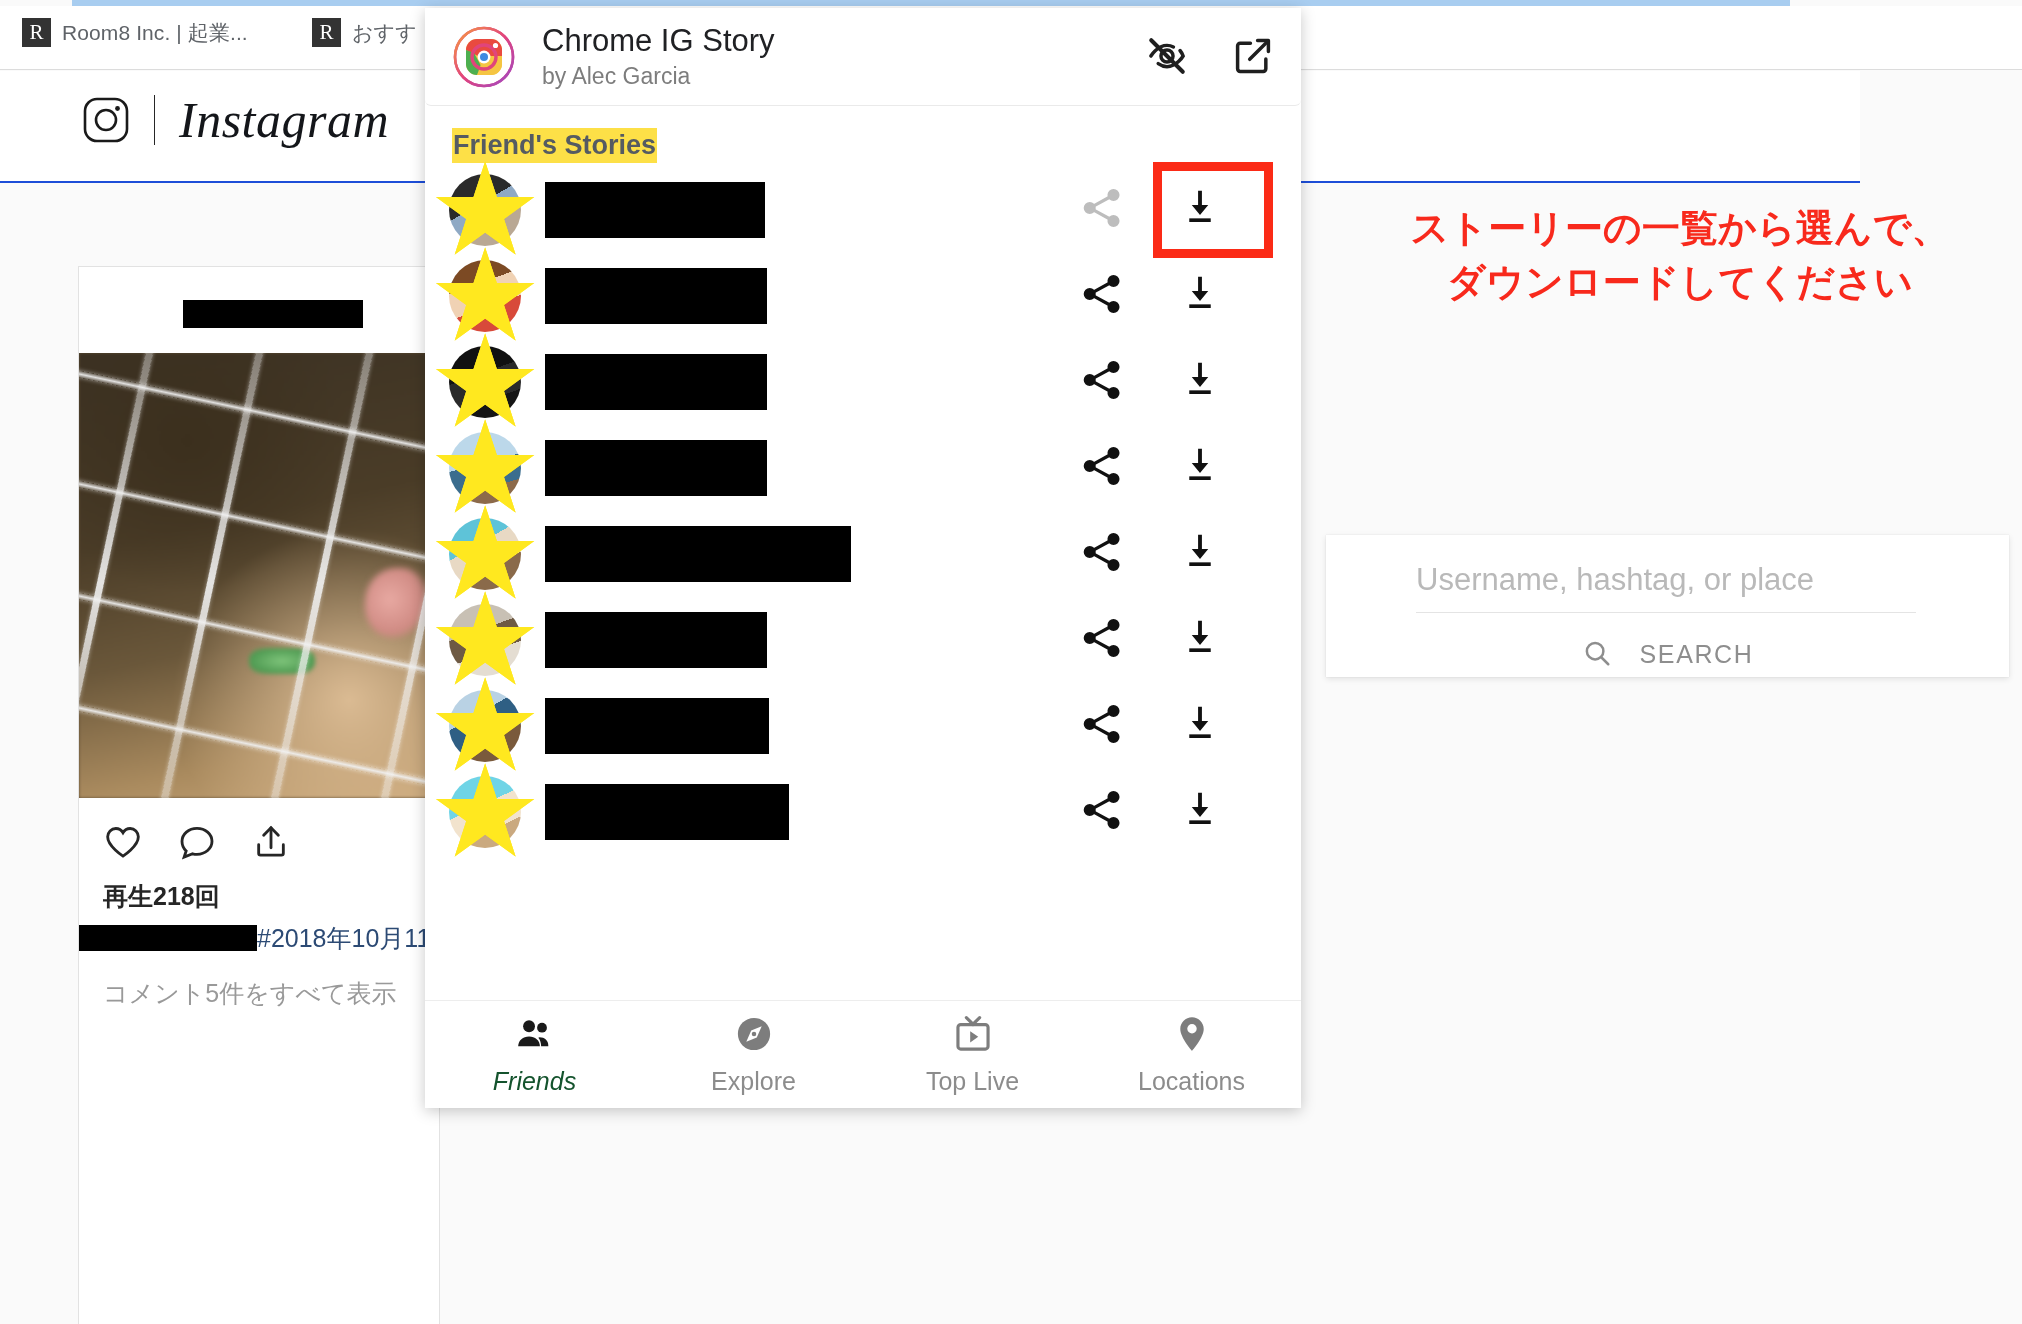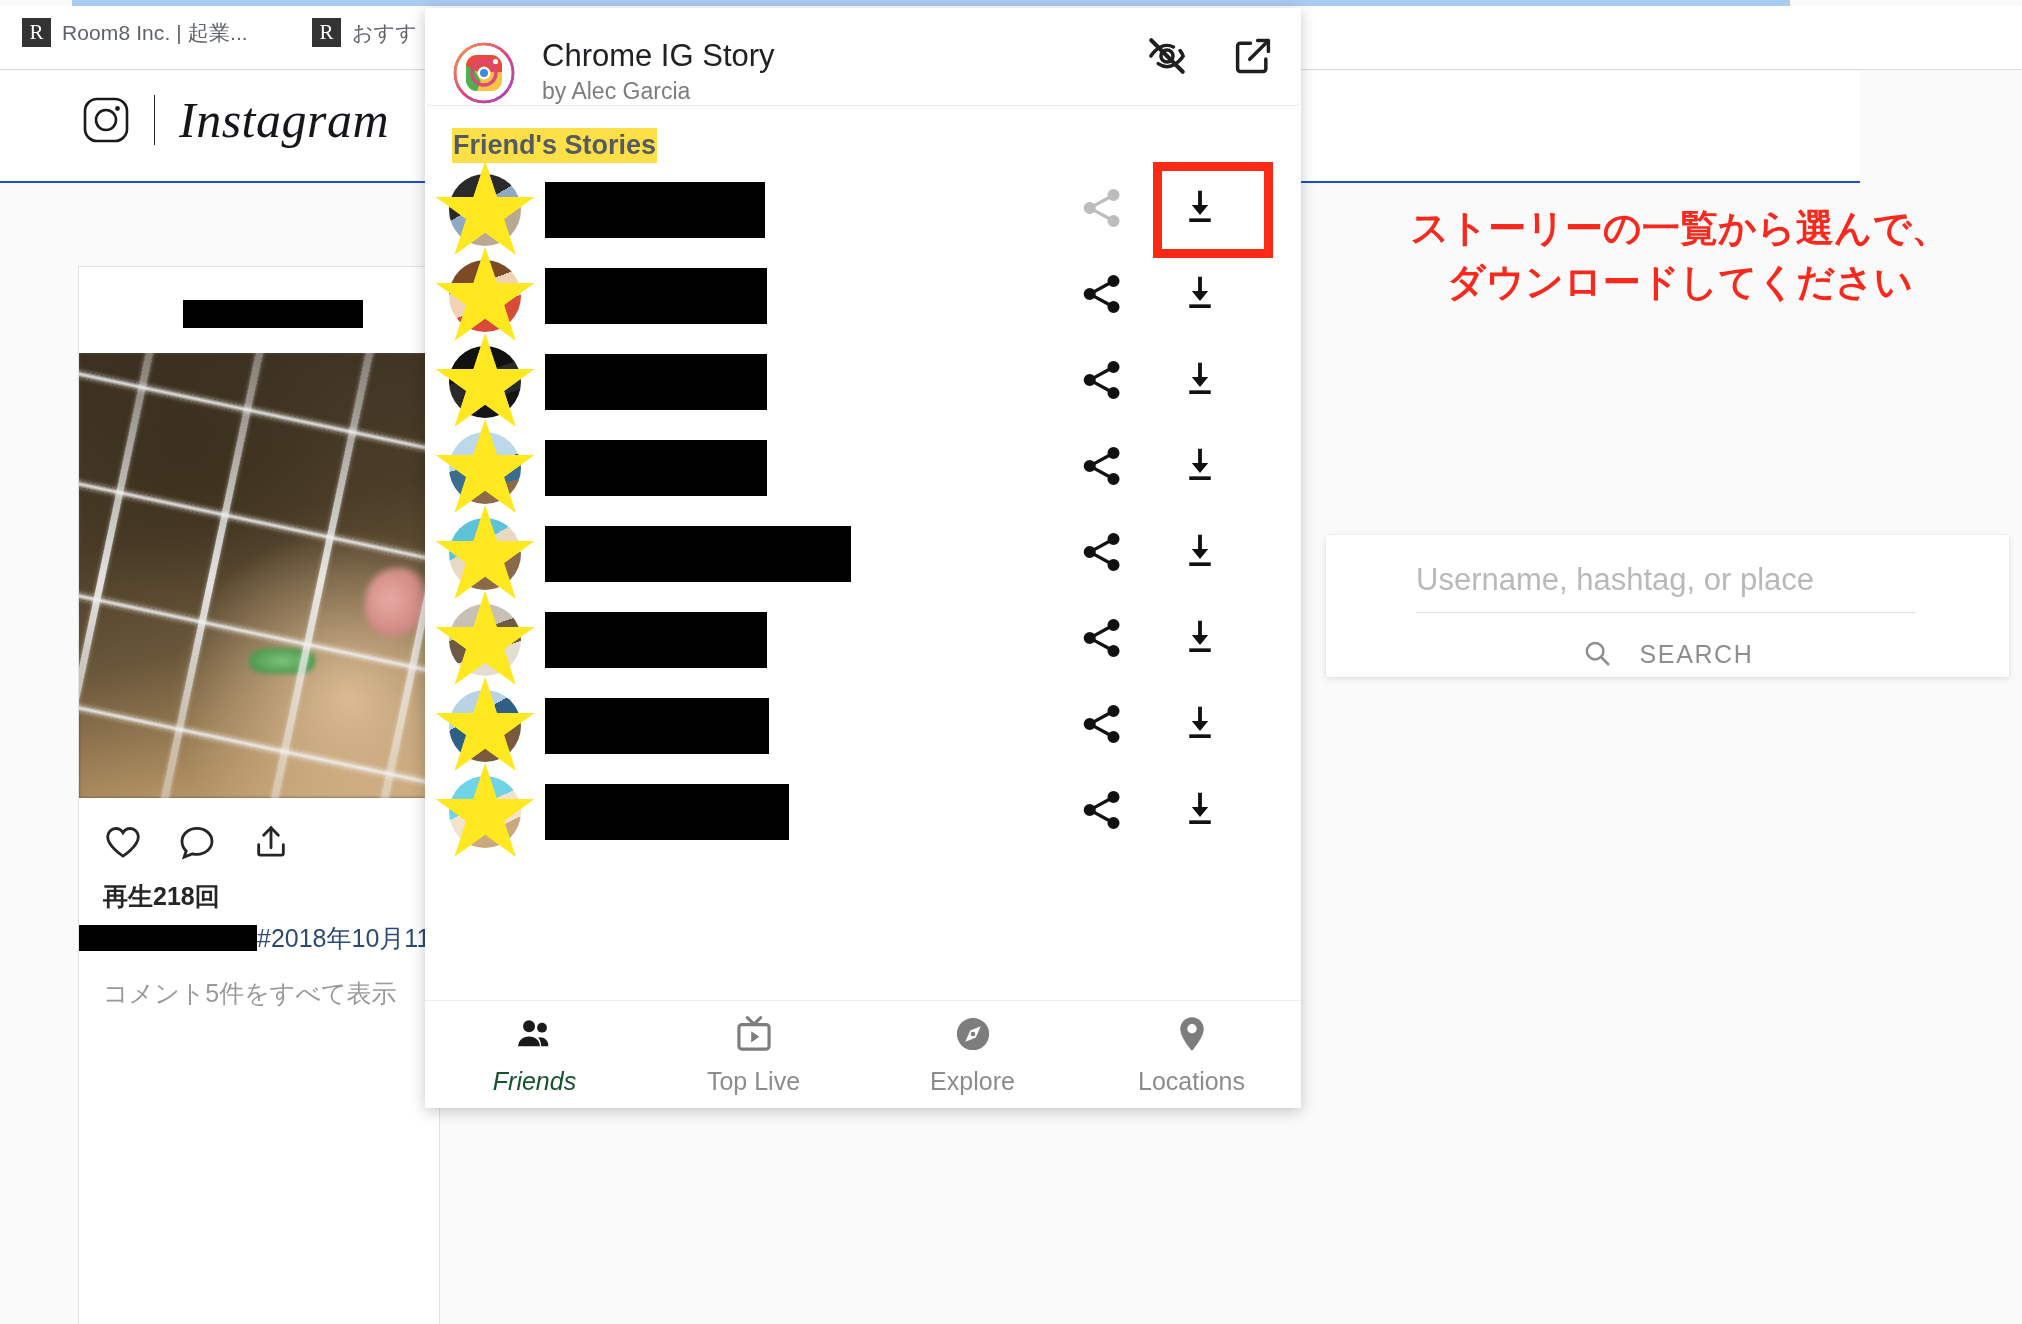--- a/index.html
+++ b/index.html
@@ -151,21 +151,21 @@
 
   
   .popup {
     position: absolute; left: 425px; top: 8px; width: 876px; height: 1100px;
     background: #ffffff;
     box-shadow: 0 3px 14px rgba(0,0,0,.22);
     overflow: hidden;
   }
   .popup-head {
     position: relative; height: 98px; border-bottom: 1px solid #eaeaea;
-    display: flex; align-items: flex-end; padding: 0 0 0 27px; border-radius: 6px;
+    display: flex; align-items: center; padding: 0 0 0 27px; border-radius: 6px;
   }
   .ext-logo { width: 64px; height: 64px; flex: none; }
   .ext-titles { margin-left: 26px; }
   .ext-title { font-size: 31px; color: #202124; line-height: 1.15; font-weight: 400; }
   .ext-sub { font-size: 23px; color: #7d7d7d; margin-top: 4px; }
   .popup-head-icons {
     position: absolute; right: 26px; top: 26px; display: flex; align-items: center; gap: 42px;
   }
   .hd-icon { cursor: pointer; display: block; }
 
@@ -546,36 +546,36 @@
         <div class="nav-item active">
           <span class="nav-ico"><svg width="42" height="42" viewBox="0 0 24 24" fill="#1a1a1a">
               <circle cx="8.6" cy="7.6" r="3.4"></circle>
               <circle cx="16" cy="8.4" r="2.8"></circle>
               <path d="M2.4 19c0-3.4 2.8-5.6 6.2-5.6s6.2 2.2 6.2 5.6z"></path>
               <path d="M14.6 13.9c2.9 0 5 1.9 5 4.6v.5h-4.1c0-1.9-.5-3.6-1.6-4.9z"></path>
             </svg></span>
                  <span class="nav-label">Friends</span>
         </div>
         <div class="nav-item">
+          <span class="nav-ico"><svg width="42" height="42" viewBox="0 0 24 24">
+              <circle cx="12" cy="12" r="9.2" fill="#7d7d7d"></circle>
+              <path d="M16.4 7.6 13.6 14 7.6 16.4 10.4 10z" fill="#ffffff"></path>
+              <circle cx="12" cy="12" r="1.3" fill="#7d7d7d"></circle>
+            </svg></span>
+                 <span class="nav-label">Explore</span>
+        </div>
+        <div class="nav-item">
           <span class="nav-ico"><svg width="42" height="42" viewBox="0 0 24 24" fill="none" stroke="#7d7d7d" stroke-width="1.8">
               <rect x="3.4" y="6.6" width="17.2" height="14" rx="1.6"></rect>
               <path d="M8.2 2.6 12 6.4 15.8 2.6" stroke-linecap="round"></path>
               <path d="M10.4 10.4 15 13.6l-4.6 3.2z" fill="#7d7d7d" stroke="none"></path>
             </svg></span>
                  <span class="nav-label">Top Live</span>
         </div>
         <div class="nav-item">
-          <span class="nav-ico"><svg width="42" height="42" viewBox="0 0 24 24">
-              <circle cx="12" cy="12" r="9.2" fill="#7d7d7d"></circle>
-              <path d="M16.4 7.6 13.6 14 7.6 16.4 10.4 10z" fill="#ffffff"></path>
-              <circle cx="12" cy="12" r="1.3" fill="#7d7d7d"></circle>
-            </svg></span>
-                 <span class="nav-label">Explore</span>
-        </div>
-        <div class="nav-item">
           <span class="nav-ico"><svg width="42" height="42" viewBox="0 0 24 24" fill="#7d7d7d">
               <path d="M12 2.4c-3.7 0-6.7 3-6.7 6.7 0 5 6.7 12.5 6.7 12.5s6.7-7.5 6.7-12.5c0-3.7-3-6.7-6.7-6.7z"></path>
               <circle cx="12" cy="9" r="2.7" fill="#ffffff"></circle>
             </svg></span>
                  <span class="nav-label">Locations</span>
         </div>
       </div>
   </div>
 
 </div>

